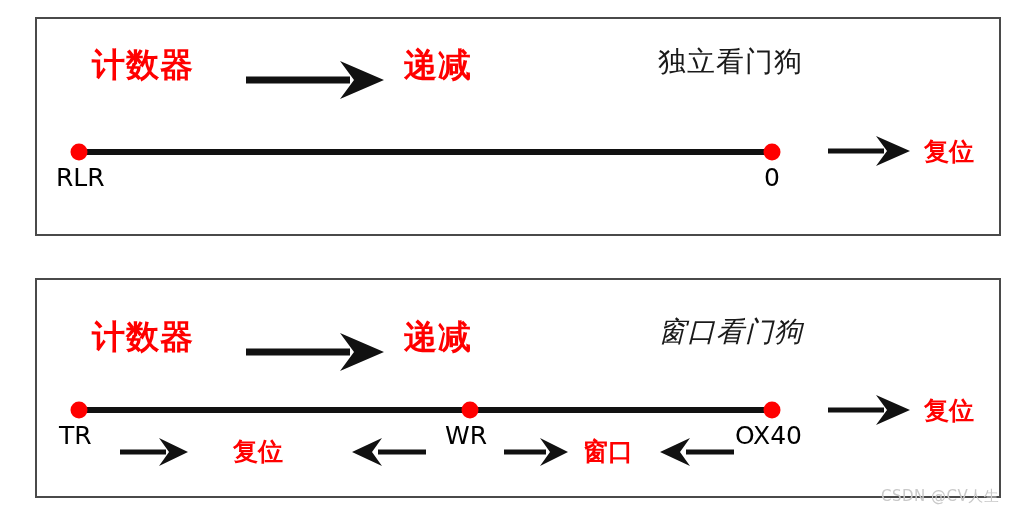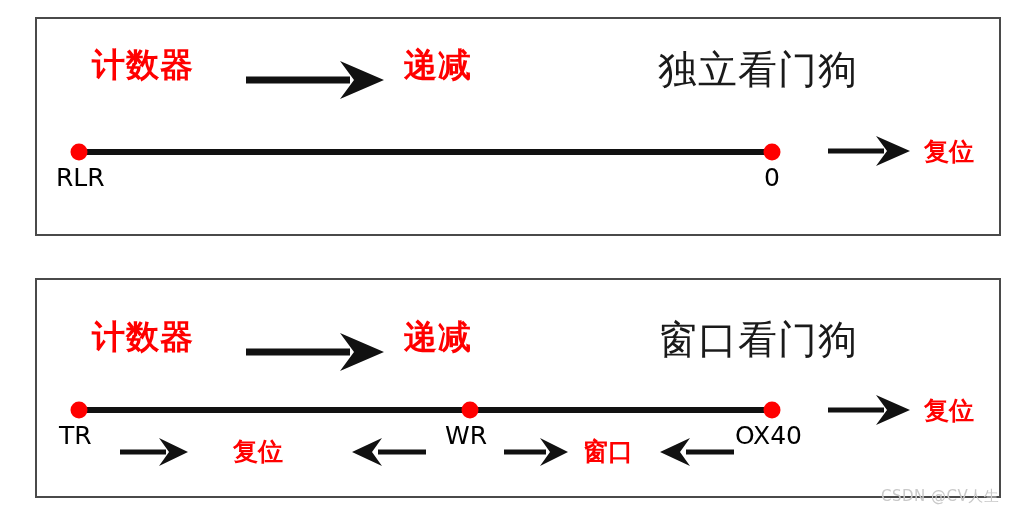--- a/index.html
+++ b/index.html
@@ -47,21 +47,21 @@
     color: #000000;
     font-family: "DejaVu Sans", "Liberation Sans", sans-serif;
     font-weight: 500;
     white-space: nowrap;
   }
 
   .abs { position: absolute; }
 
   
   .headline { font-size: 33px; letter-spacing: 1px; }
-  .title    { font-size: 39px; letter-spacing: 1px; }
+  .title    { font-size: 28px; letter-spacing: 1px; }
 
   
   .tick-label { font-size: 25px; }
   .flow-label { font-size: 25px; }
 
   svg { display: block; overflow: visible; }
 
   .watermark {
     position: absolute;
     color: #c9c9c9;
@@ -108,21 +108,21 @@
 
   <div class="abs cn-red headline" style="left:84px; top:315px;">计数器</div>
 
   <svg class="abs" style="left:236px; top:330px;" width="146" height="44">
     <line x1="2" y1="22" x2="106" y2="22" stroke="#111111" stroke-width="7"></line>
     <path d="M 140 22 L 96 3 L 110 22 L 96 41 Z" fill="#111111"></path>
   </svg>
 
   <div class="abs cn-red headline" style="left:396px; top:315px;">递减</div>
 
-  <div class="abs cn-black title" style="left:650px; top:313px;">窗口看门狗</div>
+  <div class="abs cn-black title" style="left:650px; top:313px;font-style:italic;">窗口看门狗</div>
 
   <svg class="abs" style="left:58px; top:396px;" width="726" height="30">
     <line x1="13" y1="14" x2="706" y2="14" stroke="#111111" stroke-width="6"></line>
     <circle cx="13" cy="14" r="8.5" fill="#ff0000"></circle>
     <circle cx="404" cy="14" r="8.5" fill="#ff0000"></circle>
     <circle cx="706" cy="14" r="8.5" fill="#ff0000"></circle>
   </svg>
 
   <div class="abs lbl-red tick-label" style="left:51px; top:421px;">TR</div>
   <div class="abs lbl-red tick-label" style="left:437px; top:421px;">WR</div>

